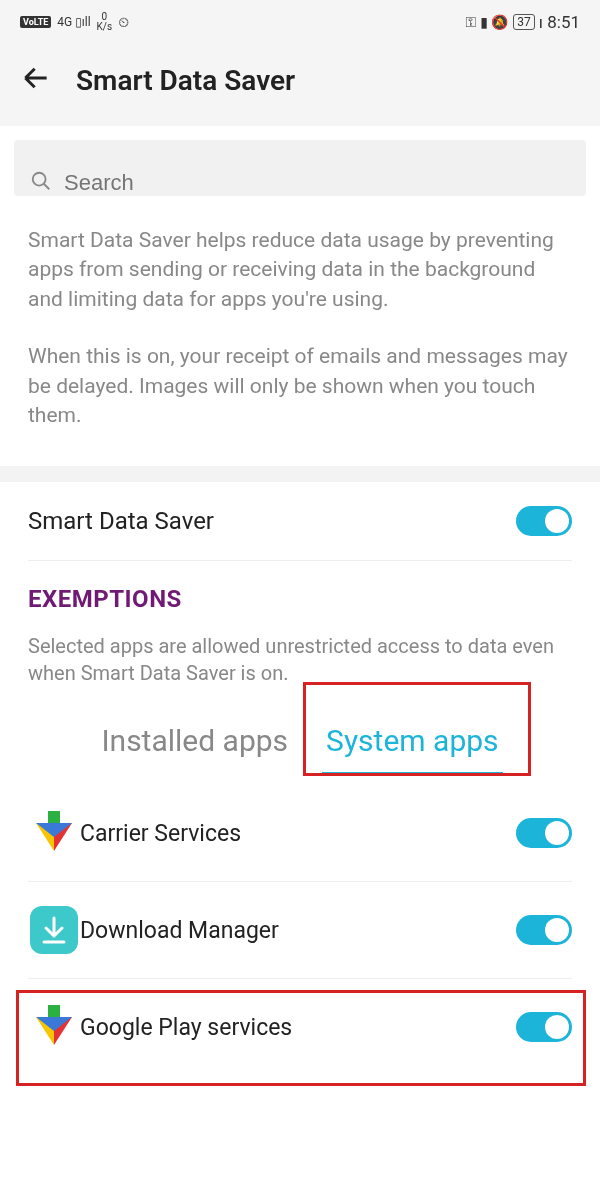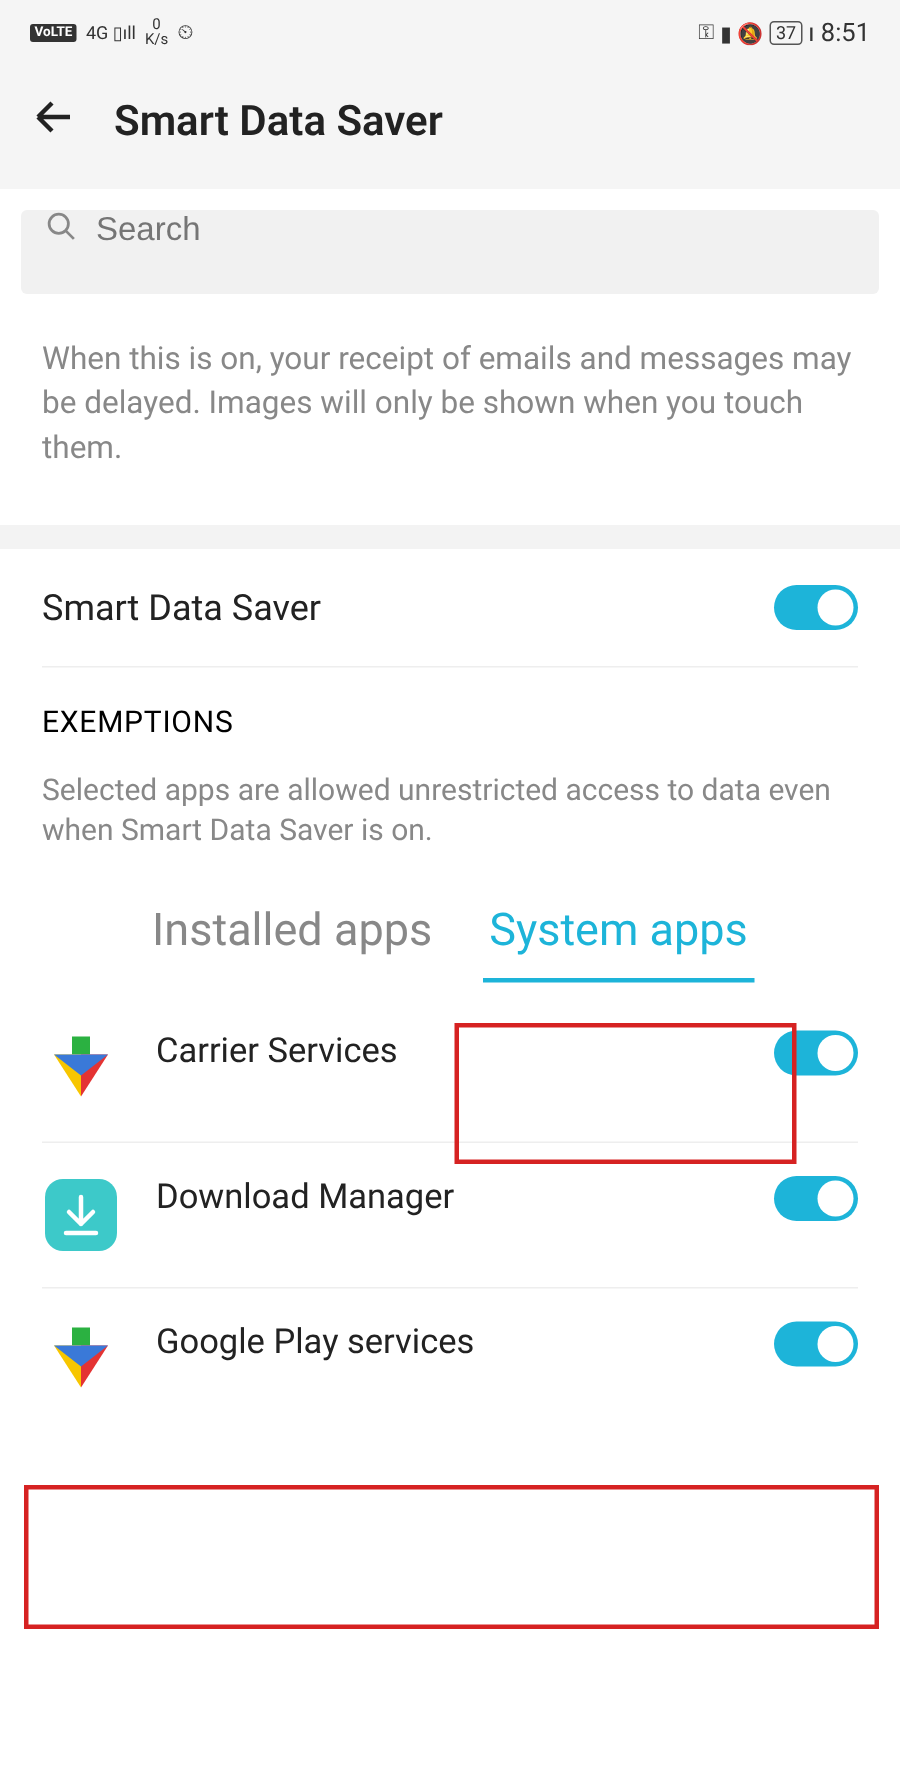--- a/index.html
+++ b/index.html
@@ -38,73 +38,73 @@
   .header-title { font-size: 28px; font-weight: 600; color: #222; }
   .search-wrap {
     padding: 14px 14px 0 14px;
     background: #fff;
   }
   .search-box {
     background: #f1f1f1;
     border-radius: 4px;
     height: 56px;
     display: flex;
-    align-items: flex-start;
+    align-items: flex-end;
     padding: 0 16px;
     gap: 12px;
   }
   .search-icon svg { width: 22px; height: 22px; stroke:#888; }
   .search-input {
     border: none; background: transparent; outline: none;
     font-size: 22px; color: #888; flex: 1;
   }
   .desc {
     padding: 30px 28px 36px 28px;
     font-size: 21px;
     line-height: 1.4;
     color: #888;
   }
-  .desc p + p { margin-top: 44px; }
+  .desc p + p { margin-top: 28px; }
   .divider-thick { height: 16px; background: #f3f3f3; }
   .row {
     display: flex;
     align-items: center;
     justify-content: space-between;
     padding: 24px 28px;
   }
   .row-label { font-size: 24px; color: #222; }
   .toggle {
     width: 56px; height: 30px; border-radius: 15px;
     background: #1db4d9; position: relative; cursor: pointer;
   }
   .toggle::after {
     content: ""; position: absolute; right: 3px; top: 3px;
     width: 24px; height: 24px; border-radius: 50%; background: #fff;
   }
   .hr { height: 1px; background: #eee; margin: 0 28px; }
   .section-header { padding: 24px 28px 8px 28px; }
-  .section-title { font-size: 20px; font-weight: 400; letter-spacing: 0.5px; color: #000000; }
+  .section-title { font-size: 24px; font-weight: 700; letter-spacing: 0.5px; color: #701a75; }
   .section-sub { font-size: 20px; color: #888; margin-top: 20px; line-height:1.35; }
   .tabs {
     display: flex;
     justify-content: center;
     gap: 30px;
     padding: 20px 0 10px 0;
     position: relative;
   }
   .tab {
     font-size: 30px;
     color: #888;
     padding: 8px 4px 14px 4px;
     cursor: pointer;
   }
   .tab.active { color: #1db4d9; border-bottom: 3px solid #1db4d9; }
   .app-list { padding: 0 28px; }
   .app-row {
-    display: flex; align-items: flex-start; gap: 24px;
+    display: flex; align-items: center; 
     padding: 22px 0;
     border-bottom: 1px solid #eee;
   }
   .app-row:last-child { border-bottom: none; }
   .app-icon { width: 52px; height: 52px; display:flex; align-items:center; justify-content:center; }
   .app-name { flex: 1; font-size: 23px; color: #222; }
   .highlight-red {
     position: absolute;
     border: 3px solid #d62222;
     pointer-events: none;
@@ -150,20 +150,21 @@
       <svg viewBox="0 0 24 24" fill="none" stroke-width="2">
         <circle cx="10" cy="10" r="7"></circle>
           <path d="M21 21l-6-6"></path>
       </svg>
     </span>
     <input class="search-input" placeholder="Search" style="">
   </div>
 </div>
 
 <div class="desc">
+  <p>Smart Data Saver helps reduce data usage by preventing apps from sending or receiving data in the background and limiting data for apps you're using.</p>
   <p>When this is on, your receipt of emails and messages may be delayed. Images will only be shown when you touch them.</p>
 </div>
 
 <div class="divider-thick"></div>
 
 <div class="row">
   <span class="row-label">Smart Data Saver</span>
   <div class="toggle"></div>
 </div>
 <div class="hr"></div>

